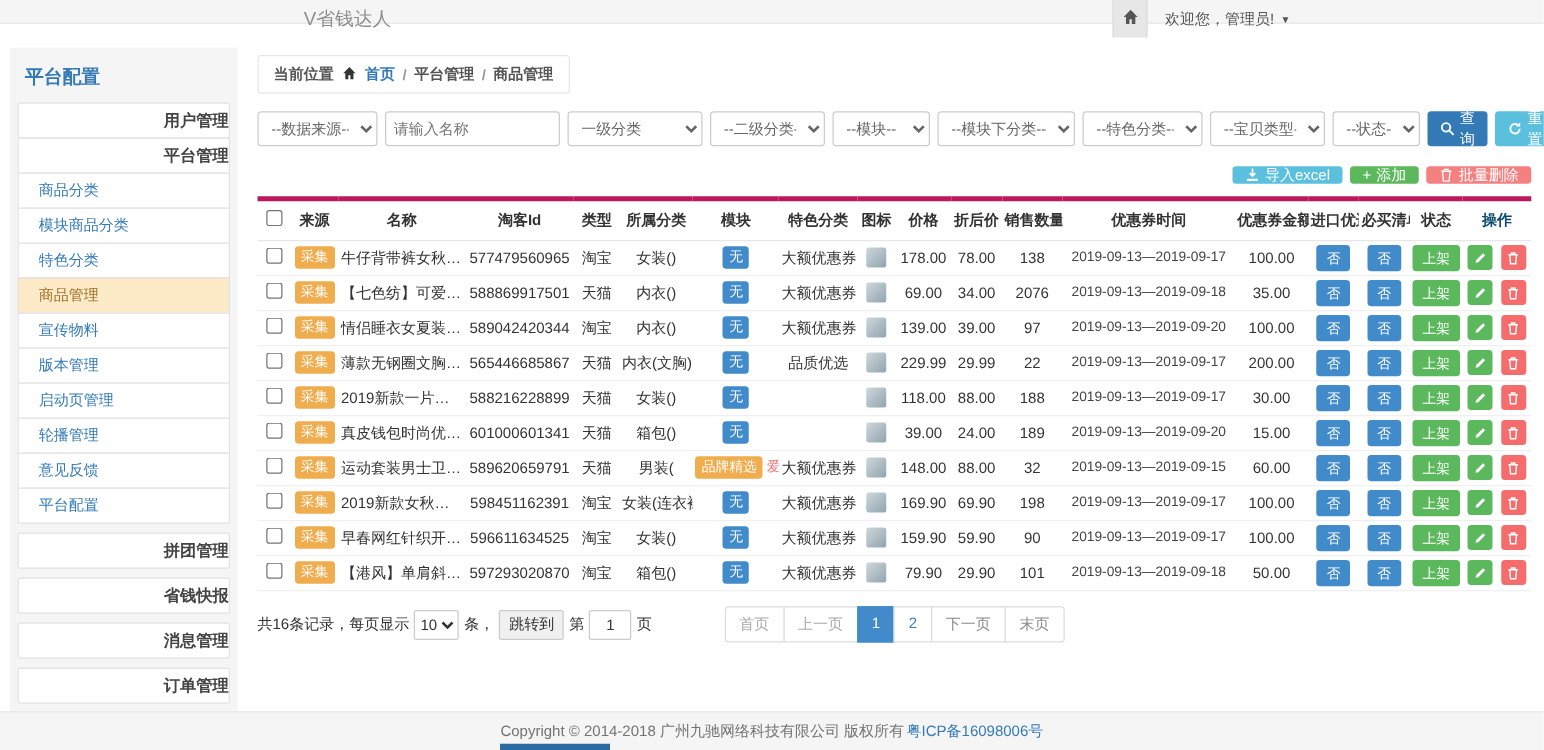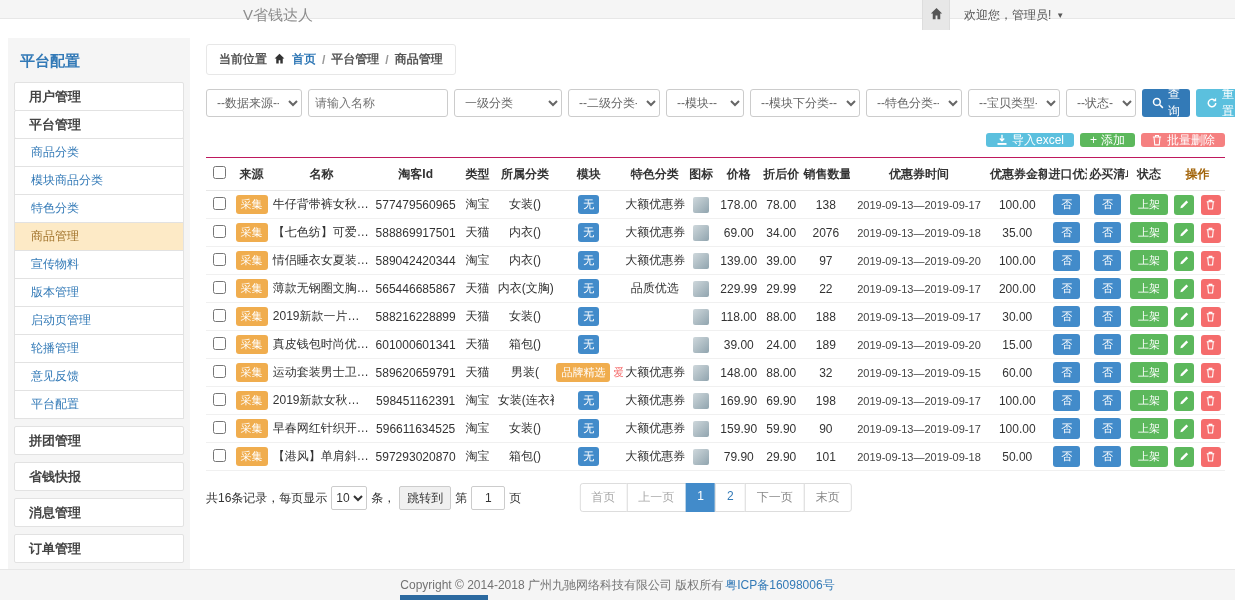--- a/index.html
+++ b/index.html
@@ -3,30 +3,30 @@
 <meta charset="utf-8">
 <style>
   * { margin:0; padding:0; box-sizing:border-box; }
   html,body { width:1235px; height:600px; overflow:hidden; }
   body { font-family:"Liberation Sans","DejaVu Sans",sans-serif; background:#fff; position:relative; font-size:12px; color:#333; }
   button { font-family:inherit; }
 
   
   .topbar { position:absolute; top:0; left:0; right:0; height:19px; background:#f5f5f5; border-bottom:1px solid #e7e7e7; }
   .topbar-title { position:absolute; left:243px; top:6px; font-size:15px; color:#8d8d8d; }
-  .topbar-right { position:absolute; left:900px; top:0; height:30px; display:flex; align-items:center;padding-left:22px; }
+  .topbar-right { position:absolute; left:868px; top:0; height:30px; display:flex; align-items:center;padding-left:22px; }
   .home-box { width:28px; height:30px; background:#e7e7e7; border-left:1px solid #ddd; border-right:1px solid #ddd; display:flex; align-items:center; justify-content:center; cursor:pointer; }
   .welcome { margin-left:14px; color:#555; font-size:12px; cursor:pointer; display:flex; align-items:center; gap:5px; }
   .welcome .caret { font-size:8px; color:#555; }
 
   
   .sidebar { position:absolute; left:8px; top:38px; width:182px; bottom:31px; background:#f5f5f5; padding:10px 6px 0 6px; overflow:hidden; }
   .sidebar-title { color:#337ab7; font-size:15px; font-weight:bold; padding:4px 6px 12px 6px; }
   .side-item { background:#fff; border:1px solid #e2e2e2; margin-top:-1px; height:29px; line-height:27px; padding-left:14px; cursor:pointer; white-space:nowrap; overflow:hidden; }
-  .side-main { color:#444; font-weight:bold; font-size:13px; border-radius:2px; }
+  .side-main { color:#444; font-weight:bold; font-size:13px; border-radius:2px;text-align:right; }
   .side-sub { color:#337ab7; font-size:12px; padding-left:16px; }
   .side-active { background:#fdeac6; color:#a0722a; }
   .side-gap { margin-top:7px; }
 
   
   .main { position:absolute; left:206px; top:38px; width:1019px; bottom:31px; background:#fff; }
   .breadcrumb { display:inline-flex; align-items:center; gap:6px; border:1px solid #e7e7e7; border-radius:3px; background:#fff; padding:6px 12px; margin-top:6px; font-size:12px; color:#555;font-weight:bold; }
   .bc-link { color:#337ab7; cursor:pointer; }
   .bc-sep { color:#999; }
   .bc-items { display:inline-flex; align-items:center; gap:6px; }
@@ -39,23 +39,23 @@
   .btn-info { background:#5bc0de; }
   .btn-success { background:#5cb85c; }
   .btn-danger { background:#f58080; }
   .btn svg { display:block; }
 
   .action-bar { display:flex; justify-content:flex-end; gap:6px; margin-top:16px; }
   .action-bar .btn { height:14px; font-size:12px; }
 
   
   .grid { width:100%; border-collapse:collapse; table-layout:fixed; font-size:12px; color:#333; margin-top:10px; }
-  .grid th { border-top:1px solid #be185d; border-bottom:1px solid #e7e7e7; height:33px; font-weight:bold; text-align:center; padding:2px; white-space:nowrap; overflow:hidden; }
+  .grid th { border-top:4px solid #be185d; border-bottom:1px solid #e7e7e7; height:33px; font-weight:bold; text-align:center; padding:2px; white-space:nowrap; overflow:hidden; }
   .grid td { border-bottom:1px solid #f0f0f0; height:28px; text-align:center; padding:2px; white-space:nowrap; overflow:hidden; }
-  .th-accent { color:#a16207; }
+  .th-accent { color:#0c4a6e; }
   .cell-name { text-align:left; text-overflow:ellipsis; }
   .cell-time { font-size:11px; color:#444; }
   .badge { display:inline-block; padding:2px 5px; border-radius:3px; color:#fff; font-size:11px; line-height:1.3; }
   .badge-orange { background:#f0ad4e; }
   .badge-blue { background:#428bca; }
   .badge-text-red { background:none; color:#f56c6c; padding:2px 1px; }
   .badge + .badge { margin-left:2px; }
   .thumb { display:inline-block; width:16px; height:16px; border-radius:2px; background:linear-gradient(135deg,#cfd8dc 0%,#90a4ae 100%); vertical-align:middle; }
   .btn-cell { border:none; border-radius:3px; color:#fff; font-size:11px; padding:3px 8px; cursor:pointer; }
   .btn-cell-blue { background:#428bca; }

